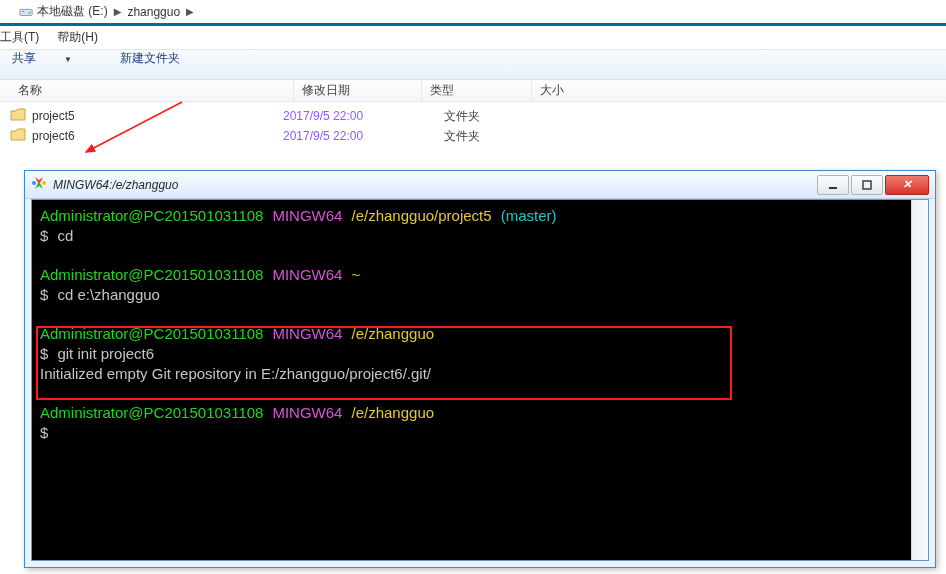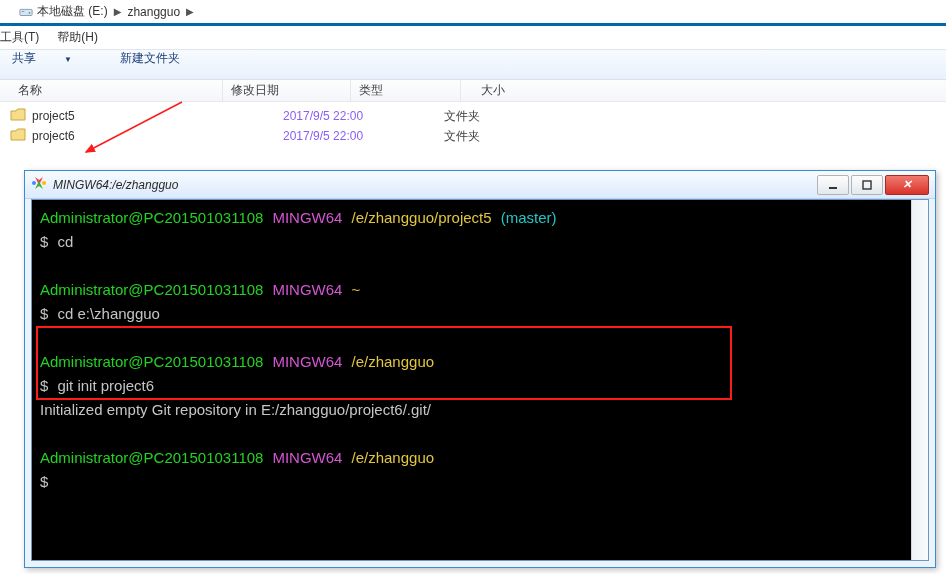--- a/index.html
+++ b/index.html
@@ -14,24 +14,24 @@
 
 .menubar { height: 24px; display: flex; align-items: center; padding: 0 0; border-bottom: 1px solid #e1e6ee; color: #333; }
 .menubar span { margin-right: 18px; }
 
 .toolbar { height: 30px; display: flex; align-items: flex-start; padding: 0 12px; background: linear-gradient(#f7fbff,#eaf1fb); border-bottom: 1px solid #d6e2f1; color: #1a3e7a; }
 .toolbar span { margin-right: 24px; }
 .tb-caret { font-size: 8px; margin-left: 4px; color: #1a3e7a; }
 
 .columns { height: 22px; display: flex; align-items: center; border-bottom: 1px solid #e8e8e8; color: #3f3f3f; background: linear-gradient(#fdfdfd,#f4f6fa); }
 .columns .col { padding: 0 8px; border-right: 1px solid #e8e8e8; height: 100%; display: flex; align-items: center; }
-.col-name { width: 223px; padding-left: 18px !important; }
+.col-name { width: 294px; padding-left: 18px !important; }
 .col-date { width: 128px; }
 .col-type { width: 110px; }
-.col-size { flex: 0 0 auto; padding-right: 24px !important; border-right: none !important; margin-left: 12px; }
+.col-size { flex: 0 0 auto; padding-right: 24px !important; border-right: none !important; }
 
 .files { padding-top: 4px; }
 .file-row { height: 20px; display: flex; align-items: center; color: #333; }
 .file-row .cell-name { width: 275px; padding-left: 10px; display: flex; align-items: center; }
 .file-row .cell-date { width: 128px; color: #8b5cf6; padding-left: 8px; }
 .file-row .cell-type { width: 110px; color: #404040; padding-left: 8px; text-align: center; }
 .folder-icon svg { width: 16px; height: 14px; margin-right: 6px; }
 
 
 .red-arrow { position: absolute; top: 100px; left: 78px; pointer-events: none; }
@@ -40,21 +40,21 @@
 .term-window { position: absolute; top: 170px; left: 24px; width: 912px; height: 398px; border: 1px solid #3b8bd1; box-shadow: 2px 2px 6px rgba(0,0,0,.25); background: #eaf2fb; }
 .term-title { height: 28px; background: linear-gradient(#f7fbff,#dbeafc); border-bottom: 1px solid #bcd3ec; display: flex; align-items: center; padding: 0 6px; font-style: italic; }
 .term-title .t-icon svg { width: 16px; height: 16px; margin-right: 6px; }
 .term-title .t-text { color: #2a2a2a; font-size: 12px; flex: 1; }
 .term-ctl { display: flex; gap: 2px; }
 .term-ctl .btn { width: 32px; height: 20px; border: 1px solid #b4b4b4; background: linear-gradient(#fdfdfd,#e4e8ec); border-radius: 2px; display: flex; align-items: center; justify-content: center; color: #333; font-size: 10px; }
 .term-ctl .btn.close { background: linear-gradient(#f07a6f,#d9322a); border-color: #a62a22; color: #fff; font-size: 11px; font-weight: bold; width: 44px; }
 
 .term-body-wrap { position: absolute; top: 28px; left: 6px; right: 6px; bottom: 6px; border: 1px solid #6d95c2; background: #000; }
 .term-scroll { position: absolute; top: 0; right: 0; bottom: 0; width: 17px; background: linear-gradient(90deg,#eef2f6,#f9fafc); border-left: 1px solid #cfd7e0; }
-.term-body { position: absolute; top: 0; left: 0; right: 17px; bottom: 0; padding: 6px 8px; font-family: "Lucida Console","Consolas",monospace; font-size: 15px; line-height: 24px; color: #c5c5c5; white-space: pre; overflow: hidden; }
+.term-body { position: absolute; top: 0; left: 0; right: 17px; bottom: 0; padding: 6px 8px; font-family: "Lucida Console","Consolas",monospace; font-size: 15px; line-height: 19px; color: #c5c5c5; white-space: pre; overflow: hidden; }
 
 .c-user { color: #23d323; }
 .c-host { color: #d456d4; }
 .c-path { color: #e2c63e; }
 .c-branch { color: #25c5c5; }
 .c-gray { color: #c5c5c5; }
 
 .red-box { position: absolute; border: 2px solid #ff1a1a; pointer-events: none; }
 </style>
 </head>

